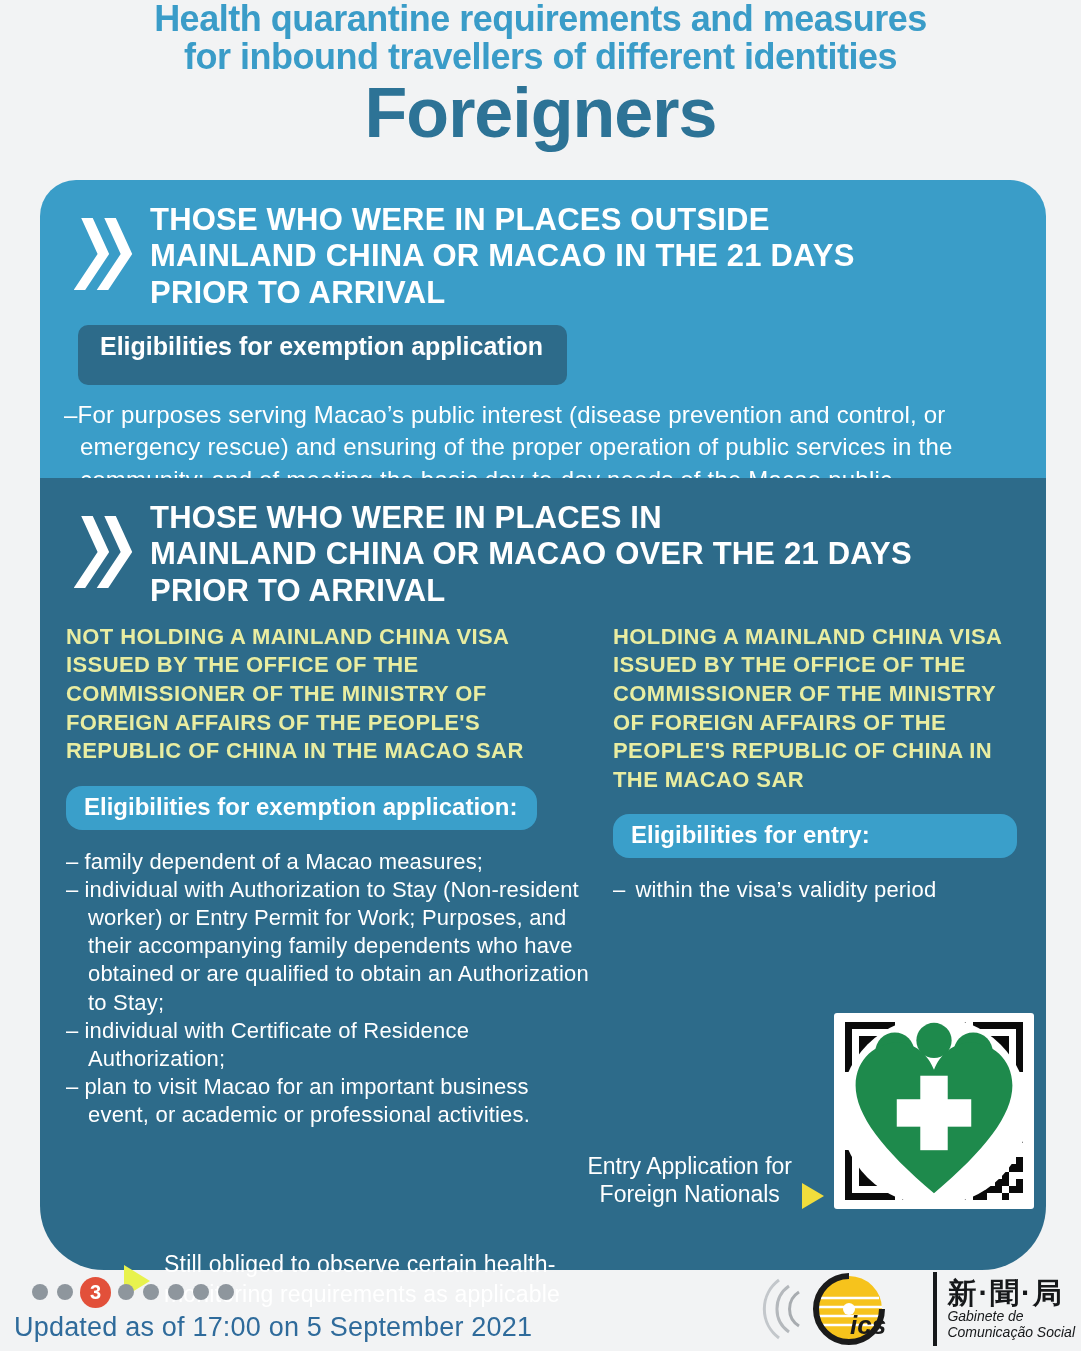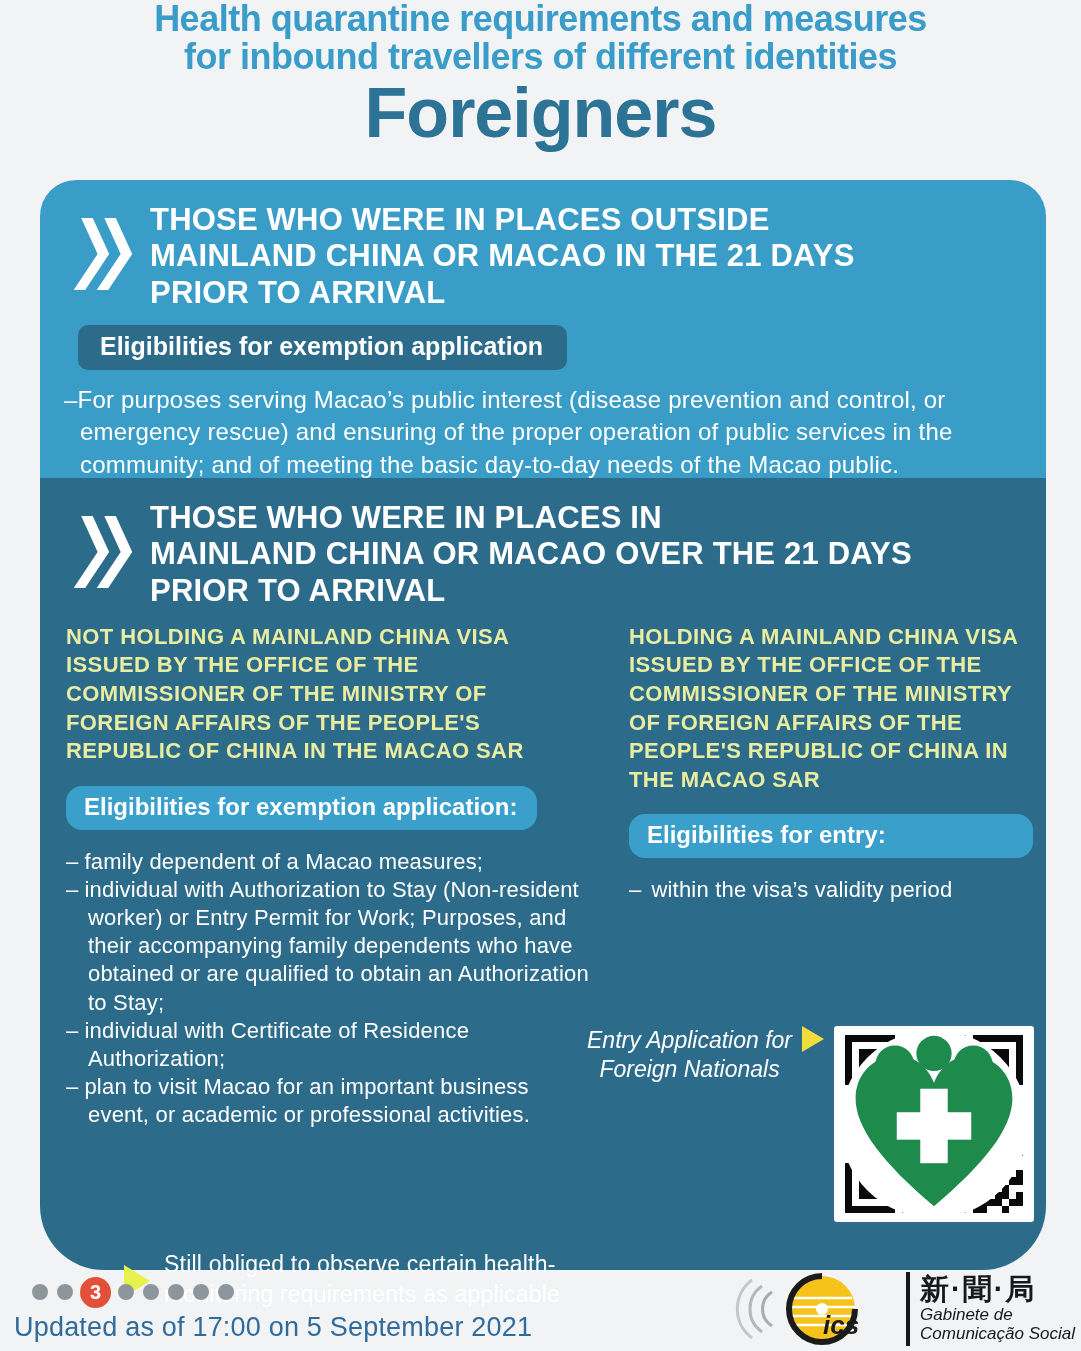--- a/index.html
+++ b/index.html
@@ -18,44 +18,44 @@
   .panel{position:absolute;left:40px;width:1006px;}
   .panel-light{top:180px;height:386px;background:#3a9dc8;border-radius:36px 36px 0 0;}
   .panel-dark{top:478px;height:792px;background:#2d6b8a;border-radius:0 0 64px 64px;}
 
   .panel-header{display:flex;align-items:flex-start;padding:22px 0 0 34px;}
   .chevron{flex:0 0 auto;margin-right:14px;margin-top:2px;}
   .panel-heading{color:#ffffff;font-weight:700;font-size:31px;line-height:1.17;letter-spacing:.2px;}
 
   .pill-dark{
     display:inline-block;background:#2d6b8a;color:#fff;font-weight:700;font-size:25px;
-    padding:7px 24px 9px 22px;border-radius:10px;margin:14px 0 0 38px;
+    padding:7px 24px 24px 22px;border-radius:10px;margin:14px 0 0 38px;
   }
   .panel-body{
     color:#fff;font-size:24px;line-height:1.36;margin:14px 22px 0 24px;
     padding-left:16px;text-indent:-16px;letter-spacing:.2px;
   }
 
   
-  .columns{display:flex;gap:38px;padding:14px 26px 0 26px;}
+  .columns{display:flex;gap:22px;padding:14px 26px 0 26px;}
   .col-left{width:525px;flex:0 0 auto;}
   .col-right{flex:1 1 auto;min-width:0;}
   .subhead{color:#e9eda1;font-weight:700;font-size:22px;line-height:1.3;letter-spacing:.4px;}
   .pill-light{
     display:inline-block;background:#3a9fca;color:#fff;font-weight:700;font-size:24px;
     padding:7px 20px 9px 18px;border-radius:16px;margin-top:20px;box-sizing:border-box;
   }
   .pill-light.wide{width:404px;}
   .item-list{margin:18px 0 0 0;padding:0;list-style:none;color:#fff;font-size:22px;line-height:1.28;letter-spacing:.2px;}
   .item-list li{padding-left:22px;text-indent:-22px;margin:0;}
   .item-list li::before{content:"–";margin-right:6px;}
   .item-list.spaced li::before{margin-right:10px;}
 
   
-  .qr-wrap{position:absolute;top:548px;right:12px;display:flex;align-items:flex-start;font-style:italic;}
+  .qr-wrap{position:absolute;top:535px;right:12px;display:flex;align-items:flex-end;}
   .qr-caption{color:#fff;font-size:23px;line-height:1.25;text-align:center;margin-right:10px;}
   .tri-right-gold{width:0;height:0;border-top:13px solid transparent;border-bottom:13px solid transparent;border-left:22px solid #f0dd3c;margin-right:10px;}
   .qr-box{position:relative;width:182px;height:178px;background:#ffffff;border-radius:3px;padding:9px;}
   .qr-box svg{display:block;width:100%;height:100%;}
   .qr-logo{position:absolute;left:50%;top:50%;width:64px;height:64px;transform:translate(-50%,-50%);}
 
   
   .footnote{position:absolute;left:84px;top:772px;display:flex;align-items:center;}
   .tri-right-lime{width:0;height:0;border-top:16px solid transparent;border-bottom:16px solid transparent;border-left:26px solid #e8f24d;margin:2px 14px 0 0;flex:0 0 auto;}
   .footnote-text{color:#fff;font-size:23px;line-height:1.3;max-width:500px;letter-spacing:.2px;}
@@ -66,21 +66,21 @@
   .dot{width:16px;height:16px;border-radius:50%;background:#8e969d;}
   .dot-badge{
     width:31px;height:31px;border-radius:50%;background:#e2503a;color:#fff;font-weight:700;
     font-size:20px;display:flex;align-items:center;justify-content:center;margin:0 -2px;
   }
   .updated{color:#2f6b9b;font-size:27px;margin-top:4px;letter-spacing:.2px;}
 
   .gcs-logo{position:absolute;right:6px;top:1266px;display:flex;align-items:center;}
   .gcs-text{margin-left:26px;border-left:4px solid #16181a;padding-left:10px;height:74px;display:flex;flex-direction:column;justify-content:center;color:#16181a;}
   .gcs-cjk{font-size:29px;font-weight:700;letter-spacing:2px;line-height:1.05;}
-  .gcs-pt{font-size:17px;font-style:italic;line-height:1.15;}
+  .gcs-pt{font-size:14px;font-style:italic;line-height:1.15;}
 </style>
 </head>
 <body>
 
 <div class="title-block">
   <div class="title-line">Health quarantine requirements and measures</div>
   <div class="title-line">for inbound travellers of different identities</div>
   <div class="title-main">Foreigners</div>
 </div>
 

